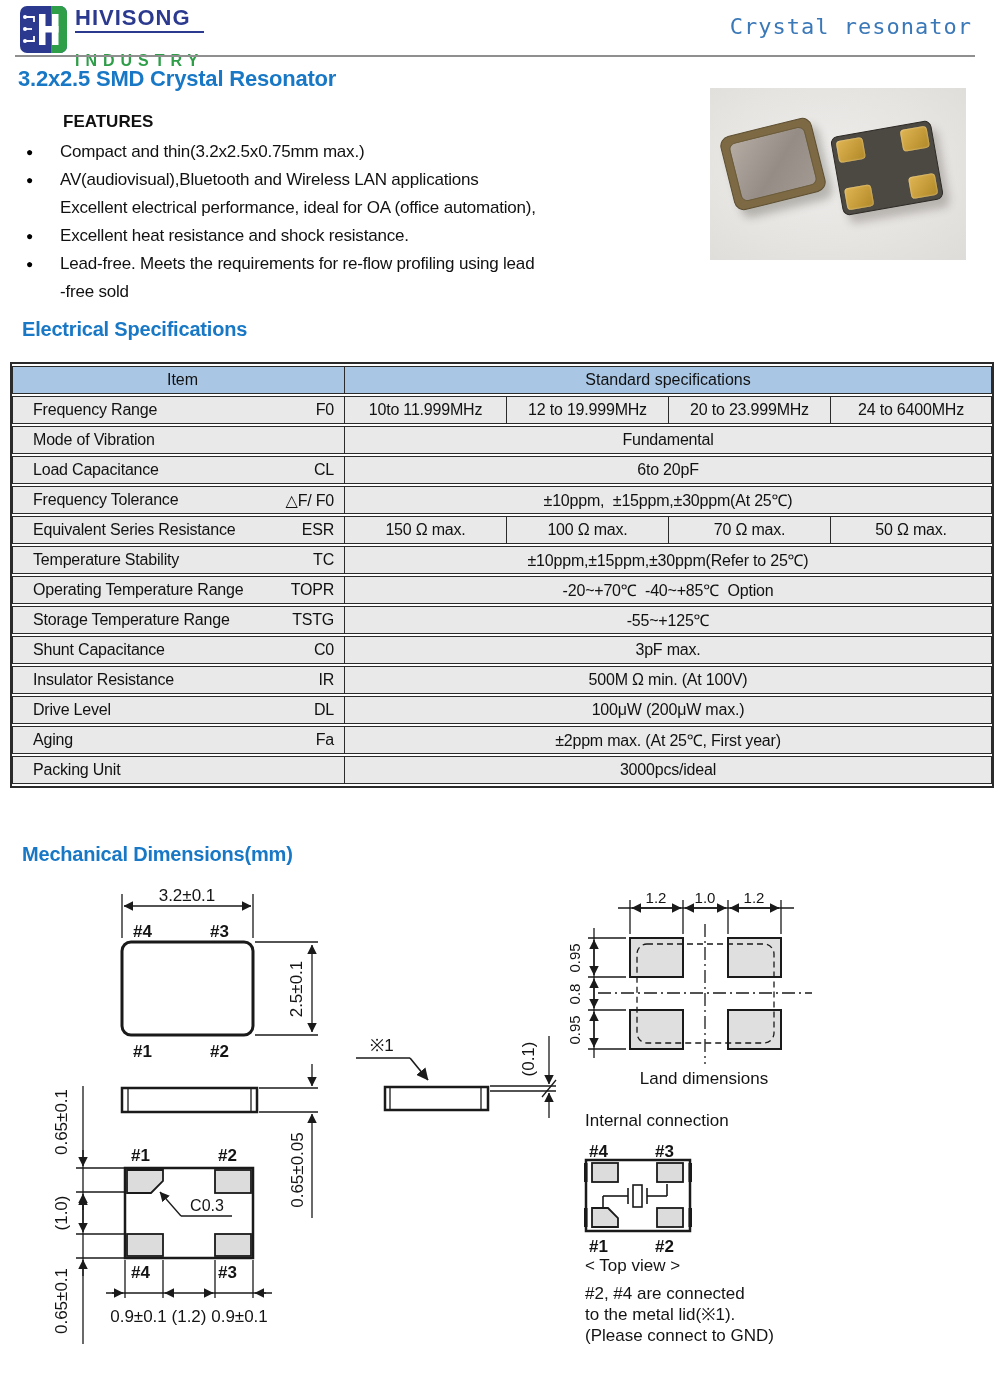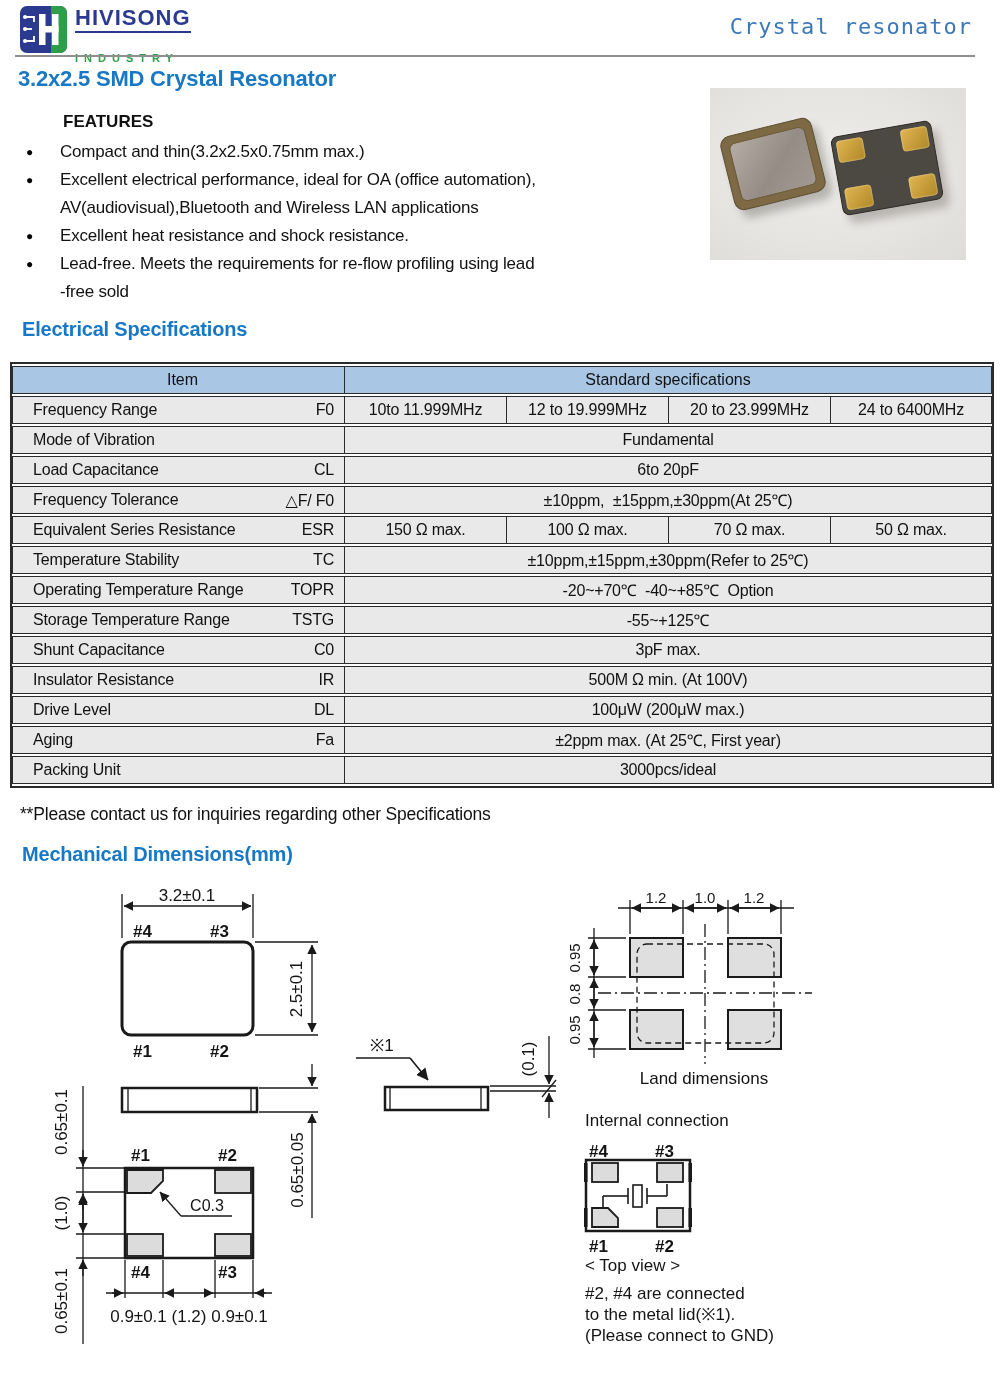--- a/index.html
+++ b/index.html
@@ -5,21 +5,21 @@
   * { margin:0; padding:0; box-sizing:border-box; }
   body { background:#fff; font-family:"Liberation Sans", sans-serif; }
   .page { position:relative; width:1000px; height:1374px; background:#fff; overflow:hidden; }
 
   
   .logo { position:absolute; left:20px; top:6px; display:flex; gap:8px; }
   .logo-icon { width:47px; height:47px; }
   .logo-text { display:flex; flex-direction:column; justify-content:space-between; }
   .logo-brand { font-size:22px; font-weight:bold; color:var(--logo_navy); letter-spacing:1px;
                 border-bottom:2px solid var(--logo_navy); line-height:1.1; padding-bottom:1px;}
-  .logo-sub { font-size:11px; font-weight:bold; color:var(--logo_green); letter-spacing:6px; margin-top:19px;}
+  .logo-sub { font-size:16px; font-weight:bold; color:var(--logo_green); letter-spacing:6px; margin-top:19px;}
   .doc-type { position:absolute; right:28px; top:14px; font-family:"DejaVu Sans Mono", monospace;
               font-size:22px; color:var(--doc_title_blue); letter-spacing:1px; }
   .header-rule { position:absolute; left:15px; right:25px; top:55px; height:2px; background:#8f8f8f; }
 
   
   .h1 { position:absolute; left:18px; top:66px; font-size:22px; font-weight:bold; color:var(--accent_blue); letter-spacing:-0.2px;}
   .h2 { position:absolute; font-size:20px; font-weight:bold; color:var(--accent_blue); letter-spacing:-0.2px;}
   .h2-elec { left:22px; top:318px; }
   .h2-mech { left:22px; top:843px; }
 
@@ -115,22 +115,22 @@
   <div class="features">
     <div class="feat-item">
       <span class="feat-bullet">●</span>
       <div class="feat-lines">
           <div class="feat-line">Compact and thin(3.2x2.5x0.75mm max.)</div>
         </div>
     </div>
     <div class="feat-item">
       <span class="feat-bullet">●</span>
       <div class="feat-lines">
+        <div class="feat-line">AV(audiovisual),Bluetooth and Wireless LAN applications</div>
         <div class="feat-line">Excellent electrical performance, ideal for OA (office automation),</div>
-        <div class="feat-line">AV(audiovisual),Bluetooth and Wireless LAN applications</div>
       </div>
     </div>
     <div class="feat-item">
       <span class="feat-bullet">●</span>
       <div class="feat-lines">
           <div class="feat-line">Excellent heat resistance and shock resistance.</div>
         </div>
     </div>
     <div class="feat-item">
       <span class="feat-bullet">●</span>
@@ -289,21 +289,20 @@
             <div class="item-flex">
               <span class="item-lab">Packing Unit</span>
               <span class="item-code"></span>
             </div>
           </td>
           <td class="c-val" colspan="4">3000pcs/ideal</td>
         </tr>
       </tbody>
   </table>
 
-  <div class="footnote">**Please contact us for inquiries regarding other Specifications</div>
 
   <div class="h2 h2-mech">Mechanical Dimensions(mm)</div>
 
   <svg class="mech" viewBox="0 876 1000 498">
     <defs>
       <marker id="arw" viewBox="0 0 10 10" refX="9.5" refY="5" markerWidth="7.5" markerHeight="7.5" orient="auto-start-reverse">
         <path d="M0,0 L10,5 L0,10 Z" fill="#1a1a1a"></path>
       </marker>
     </defs>
 

